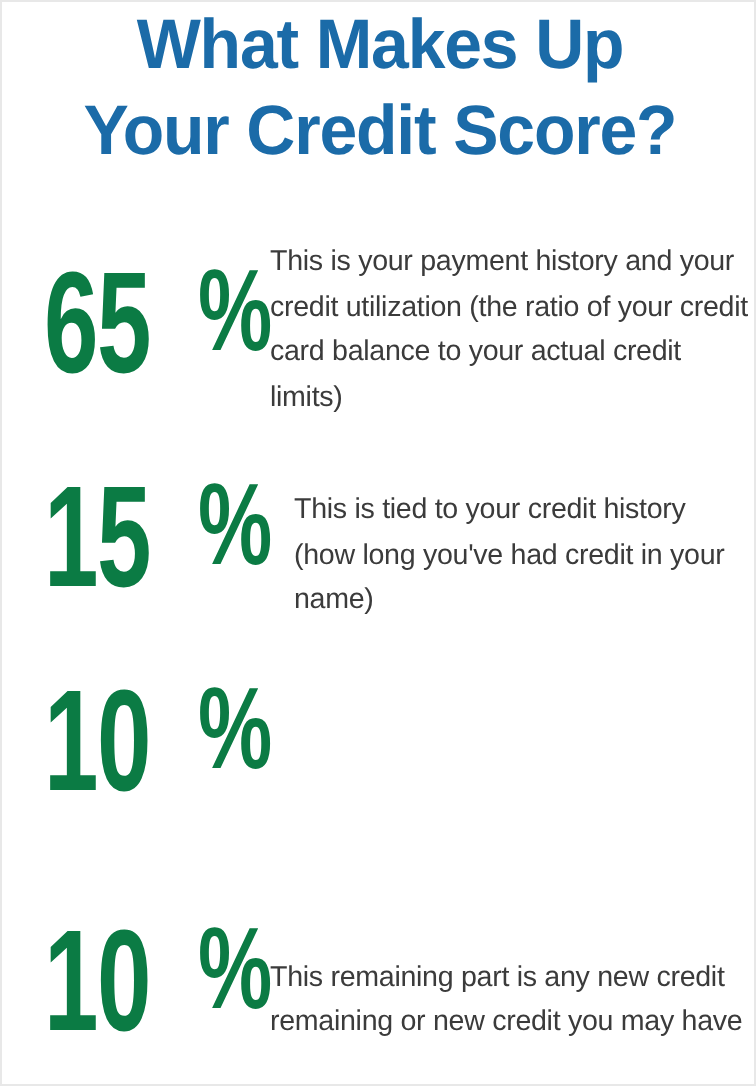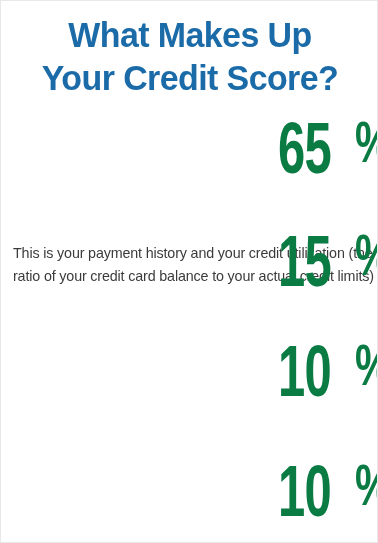--- a/index.html
+++ b/index.html
@@ -21,21 +21,21 @@
     background: #ffffff;
     box-sizing: border-box;
     border: 1px solid #e8e8e8;
     overflow: hidden;
   }
 
   
   #title-block {
     position: absolute;
     left: 0;
-    top: 12px;
+    top: 0;
     width: 378px;
     text-align: center;
   }
   .title-line {
     display: block;
     color: #1b6ba8;
     font-family: "Liberation Sans", sans-serif;
     font-weight: bold;
     font-size: 35px;
     line-height: 43px;
@@ -43,22 +43,21 @@
     white-space: nowrap;
     transform: scaleX(0.97);
   }
 
   
   .stat-row {
     position: absolute;
     left: 0;
     width: 378px;
     display: flex;
-    flex-direction: column;
-    align-items: flex-end;
+    align-items: center;
   }
 
   .pct-cell {
     width: 122px;
     flex: 0 0 122px;
     padding-left: 21px;
     box-sizing: border-box;
     display: flex;
     align-items: baseline;
     justify-content: flex-start;
@@ -131,20 +130,21 @@
         <span class="pct-sign">%</span>
     </div>
     <div class="desc-cell">This is your payment history and your credit utilization (the ratio of your credit card balance to your actual credit limits)</div>
   </div>
 
   <div class="stat-row" id="row-2">
     <div class="pct-cell">
       <span class="pct-value">15</span>
         <span class="pct-sign">%</span>
     </div>
+    <div class="desc-cell">This is tied to your credit history (how long you've had credit in your name)</div>
   </div>
 
   <div class="stat-row" id="row-3">
     <div class="pct-cell">
       <span class="pct-value">10</span>
         <span class="pct-sign">%</span>
     </div>
   </div>
 
   <div class="stat-row" id="row-4">

